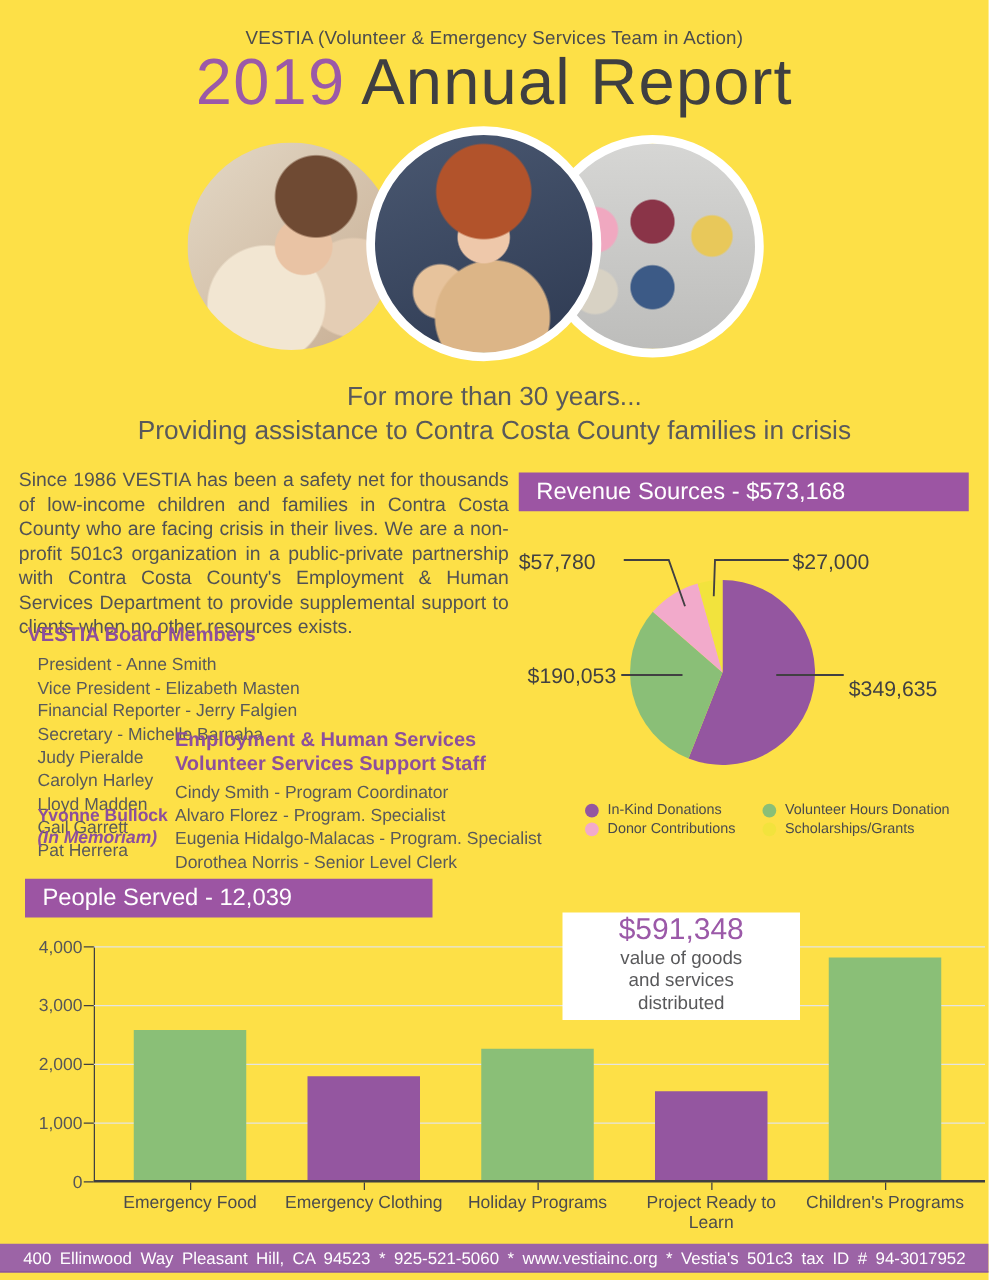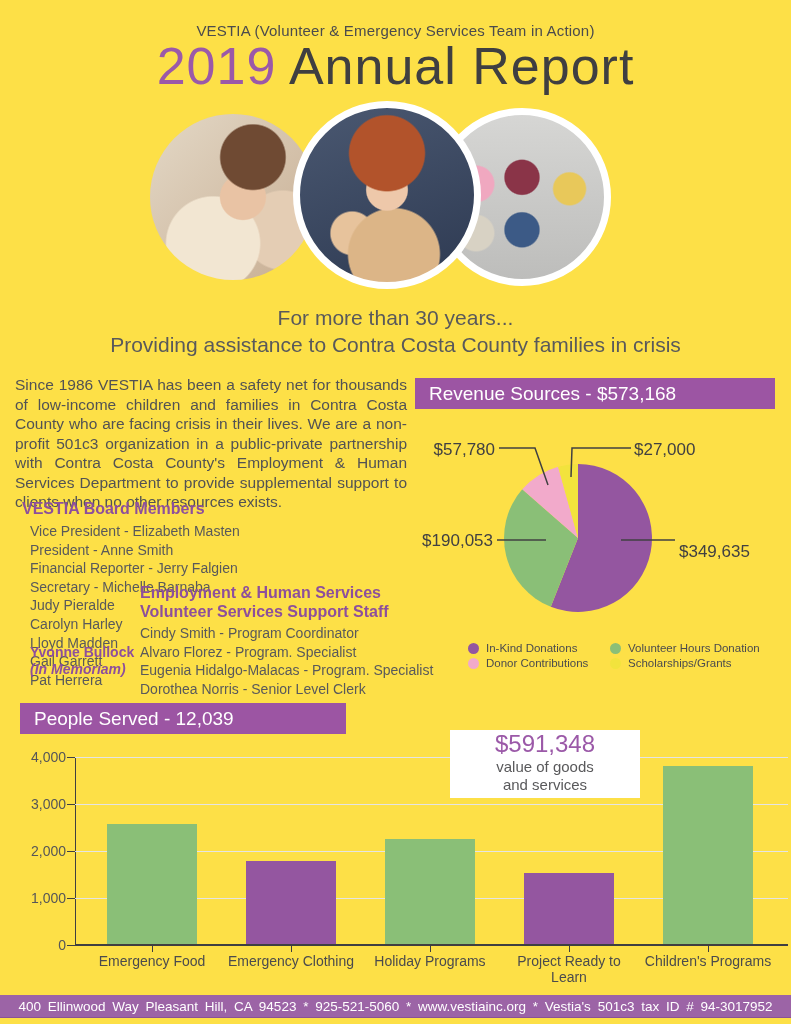--- a/index.html
+++ b/index.html
@@ -61,21 +61,21 @@
 
   
   .banner { position:absolute; height:31px; background:#9c55a3; color:#ffffff;
             font-size:19px; line-height:31px; padding-left:14px; }
   .banner-revenue { left:415px; top:378px; width:360px; }
   .banner-people { left:20px; top:703px; width:326px; }
 
   
   .pie-wrap { position:absolute; left:415px; top:425px; width:376px; height:212px; }
   .pie-label { position:absolute; font-size:17px; color:#414042; }
-  .lbl-57780  { left:415px; top:440px; width:80px; text-align:right; }
+  .lbl-57780  { left:415px; top:440px; width:80px; text-align:left; }
   .lbl-27000  { left:634px; top:440px; }
   .lbl-190053 { left:415px; top:531px; width:78px; text-align:right; }
   .lbl-349635 { left:679px; top:542px; }
 
   .legend { position:absolute; left:468px; top:642px; width:330px;
             display:grid; grid-template-columns:142px auto; row-gap:3px; }
   .legend-item { display:flex; align-items:center; font-size:11.5px; color:#4b4b4d; }
   .legend-dot { width:11px; height:11px; border-radius:50%; margin-right:7px; flex:0 0 11px; }
 
   
@@ -114,22 +114,22 @@
   <div class="photo photo-2"></div>
   <div class="photo photo-3"></div>
 
   <div class="tagline-1">For more than 30 years...</div>
   <div class="tagline-2">Providing assistance to Contra Costa County families in crisis</div>
 
   <p class="intro">Since 1986 VESTIA has been a safety net for thousands of low-income children and families in Contra Costa County who are facing crisis in their lives. We are a non-profit 501c3 organization in a public-private partnership with Contra Costa County's Employment &amp; Human Services Department to provide supplemental support to clients when no other resources exists.</p>
 
   <div class="board-heading">VESTIA Board Members</div>
   <ul class="board-list" id="board-list">
+      <li>President - Anne Smith</li>
       <li>Vice President - Elizabeth Masten</li>
-      <li>President - Anne Smith</li>
       <li>Financial Reporter - Jerry Falgien</li>
       <li>Secretary - Michelle Barnaba</li>
       <li>Judy Pieralde</li>
       <li>Carolyn Harley</li>
       <li>Lloyd Madden</li>
       <li>Gail Garrett</li>
       <li>Pat Herrera</li>
     </ul>
   <div class="memorial-name">Yvonne Bullock</div>
   <div class="memorial-note">(In Memoriam)</div>
@@ -185,20 +185,21 @@
         <span>Scholarships/Grants</span>
       </div>
     </div>
 
   <div class="banner banner-people">People Served - 12,039</div>
 
   <div class="annotation">
     <div class="amount">$591,348</div>
     <div class="sub">value of goods</div>
     <div class="sub">and services</div>
+    <div class="sub">distributed</div>
   </div>
 
   <div class="bar-section" id="bar-section">
     <div class="y-axis"></div>
     <div class="baseline"></div>
   <div class="y-tick" style="top: 200px;"></div>
       <div class="y-label" style="top: 192px;">0</div>
       <div class="gridline" style="top: 153px;"></div>
       <div class="y-tick" style="top: 153px;"></div>
       <div class="y-label" style="top: 145px;">1,000</div>

